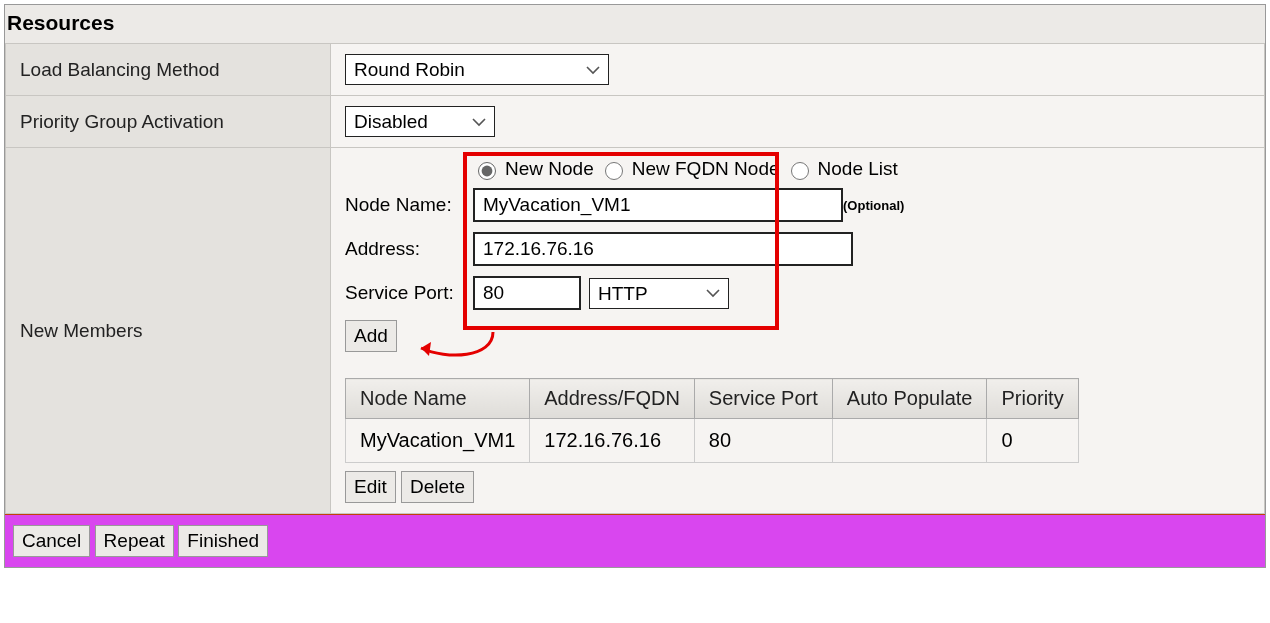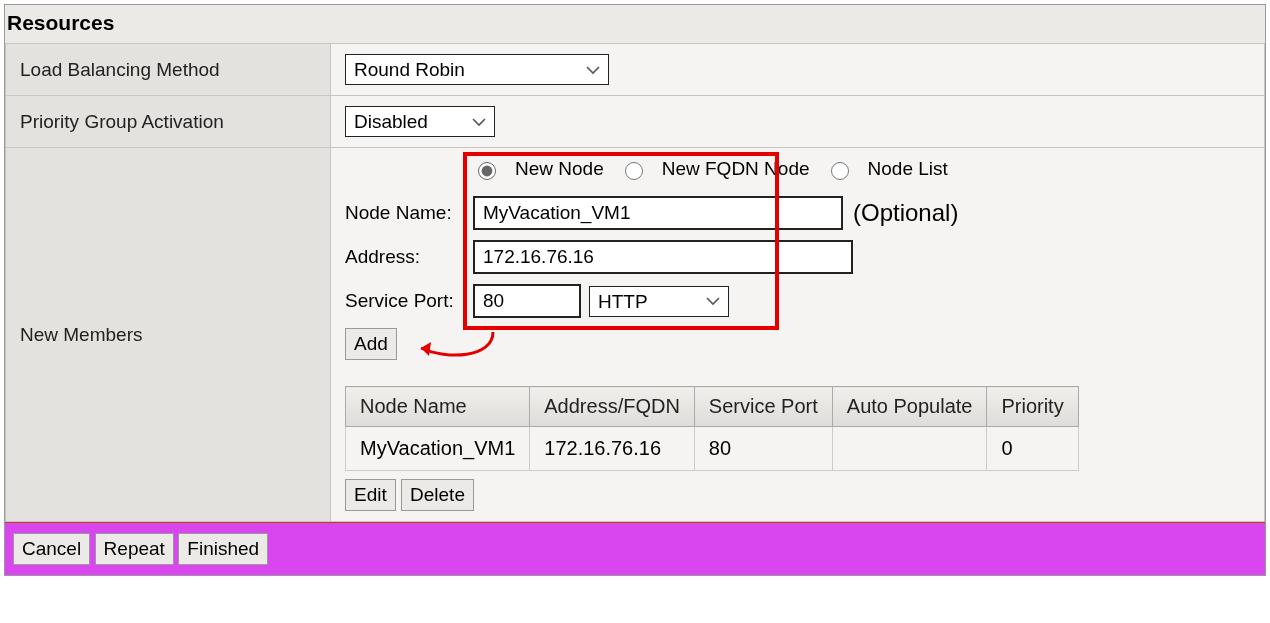--- a/index.html
+++ b/index.html
@@ -71,28 +71,28 @@
   .nm-label { width: 128px; font-size: 19px; }
   .nm-input {
     border: 2px solid #222;
     padding: 4px 8px;
     font-size: 19px;
     background: #fff;
   }
   .nm-input.nodename { width: 370px; }
   .nm-input.addr { width: 380px; }
   .nm-input.port { width: 108px; margin-right: 8px; }
-  .optional { margin-left: 10px; font-size: 24px; }
+  .optional { font-size: 13px; font-weight: bold; }
 
   .radio-row {
     display: flex; align-items: center;
-    gap: 16px;
+    gap: 6px;
     font-size: 19px;
     margin-left: 128px;
-    margin-bottom: 16px;
+    margin-bottom: 8px;
   }
   .radio-row input[type=radio] {
     width: 18px; height: 18px;
     accent-color: #666;
   }
 
   .btn {
     font-size: 19px;
     padding: 4px 8px;
     background: #eceae7;

